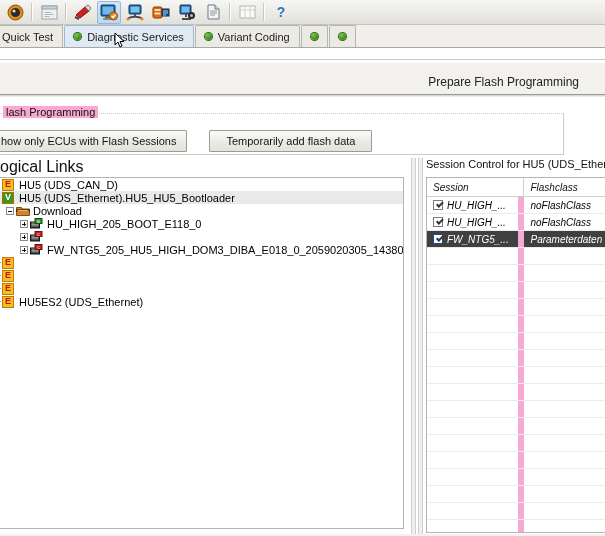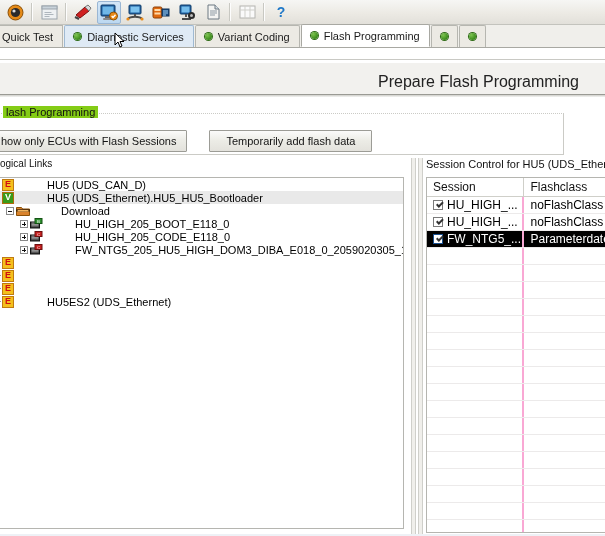--- a/index.html
+++ b/index.html
@@ -64,69 +64,69 @@
 
   
   .headstrip{
     position:absolute;left:0;top:62px;width:605px;height:33px;
     background:#f2f1ee;border-top:1px solid #ffffff;
     border-bottom:1px solid #9a9a94;
     box-sizing:border-box;
     display:flex;align-items:center;justify-content:flex-end;
     padding-right:26px;
   }
-  .headstrip .title{font-size:16px;color:#222;margin-top:7px;}
+  .headstrip .title{font-size:12px;color:#222;margin-top:7px;}
   .headshadow{position:absolute;left:0;top:95px;width:605px;height:2px;
     background:linear-gradient(to bottom,#cfcfca,#f4f4f2);}
   .headstrip-topline{position:absolute;left:0;top:59px;width:605px;height:1px;background:#c9c9c4;}
 
   
   .grp{
     position:absolute;left:-14px;top:113px;width:578px;height:42px;
     border:1px solid #d6d5d0;border-top-style:dotted;border-color:#cbcbc6;
     box-sizing:border-box;background:transparent;
   }
   .grp-legend{
-    position:absolute;left:3px;top:106px;background:#84cc16;
+    position:absolute;left:3px;top:106px;background:#f9a8d4;
     padding:0 3px;font-size:11px;color:#111;
   }
   .btnrow{position:absolute;left:-10px;top:130px;display:flex;gap:22px;}
   .btn{
     height:22px;min-width:150px;padding:0 10px;
     background:linear-gradient(to bottom,#fbfbfa,#ececE6 48%,#e3e2dc);
     border:1px solid #9c9c96;border-radius:1px;
     display:flex;align-items:center;justify-content:center;
     font-size:11px;color:#141414;box-sizing:border-box;white-space:nowrap;
   }
   .btn-wide{min-width:163px;}
 
   
   .leftpanel{position:absolute;left:-14px;top:158px;width:425px;height:378px;}
-  .lp-label{position:absolute;left:14px;top:0;font-size:10px;color:#111;}
+  .lp-label{position:absolute;left:14px;top:0;font-size:16px;color:#111;}
   .tree{
     position:absolute;left:0;top:19px;width:418px;height:352px;
     background:#fff;border:1px solid #b5b5b0;box-sizing:border-box;
     overflow:hidden;
   }
   .tnode{
     height:13px;display:flex;align-items:center;
     font-size:11px;color:#000;white-space:nowrap;position:relative;
   }
   .tnode.sel{background:#e9e9e9;}
   .twig{width:11px;height:13px;flex:none;position:relative;}
   .plus{
     position:absolute;left:1px;top:3px;width:8px;height:8px;
     border:1px solid #8a8a8a;background:#fff;box-sizing:border-box;
   }
   .plus:before{content:"";position:absolute;left:1px;top:3px;width:4px;height:1px;background:#111;}
   .plus.p:after{content:"";position:absolute;left:3px;top:1px;width:1px;height:4px;background:#111;}
   .dline{position:absolute;left:5px;top:6px;width:6px;height:1px;
     background:repeating-linear-gradient(to right,#9a9a9a 0 1px,transparent 1px 2px);}
   .ic{width:13px;height:12px;flex:none;margin-right:3px;position:relative;}
-  .lbl{padding-left:1px;margin-left:28px;}
+  .lbl{padding-left:1px;}
 
   
   .badge{
     width:12px;height:12px;box-sizing:border-box;
     border:1px solid #c07a10;
     display:flex;align-items:center;justify-content:center;
     font-size:9px;font-weight:bold;line-height:1;
   }
   .badge.e{background:#f4c01c;color:#d01010;}
   .badge.v{background:#3a9a18;color:#ffffff;border-color:#b06a0c;}
@@ -137,26 +137,26 @@
   .grid{
     position:absolute;left:2px;top:19px;width:185px;height:356px;
     background:#fff;border:1px solid #b5b5b0;box-sizing:border-box;
     overflow:hidden;
   }
   .grow{display:flex;height:17px;box-sizing:border-box;
     border-bottom:1px solid #eceaea;}
   .ghead{height:19px;border-bottom:1px solid #cfcfc9;background:#fff;}
   .gcell{
     display:flex;align-items:center;box-sizing:border-box;
-    font-size:12px;padding-left:6px;overflow:hidden;white-space:nowrap;
-  }
-  .c1{width:98px;border-right:2px solid #f9a8d4;}
+    font-size:10px;padding-left:6px;overflow:hidden;white-space:nowrap;font-style:italic;
+  }
+  .c1{width:98px;border-right:6px solid #f9a8d4;}
   .c2{width:86px;}
   .ghead .c1,.ghead .c2{border-right:1px solid #cfcfc9;color:#111;}
-  .grow.sel .gcell{background:#000000;color:#ffffff;}
+  .grow.sel .gcell{background:#404040;color:#ffffff;}
   .cb{
     width:10px;height:10px;border:1px solid #7b7b7b;background:#fff;
     box-sizing:border-box;margin-right:4px;flex:none;position:relative;
   }
   .cb:after{
     content:"";position:absolute;left:2px;top:4px;width:5px;height:2px;
     border-left:2px solid #333;border-bottom:2px solid #333;
     transform:rotate(-45deg);transform-origin:left top;
   }
   .grow.sel .cb{border-color:#1a4f8f;}
@@ -275,24 +275,20 @@
       <span>Quick Test</span>
     </div>
     <div class="tab hover">
       <span class="dot"></span>
       <span>Diagnostic Services</span>
     </div>
     <div class="tab">
       <span class="dot"></span>
       <span>Variant Coding</span>
     </div>
-    <div class="tab active">
-      <span class="dot"></span>
-      <span>Flash Programming</span>
-    </div>
     <div class="tab">
       <span class="dot"></span>
     </div>
     <div class="tab">
       <span class="dot"></span>
 
     </div>
   </div>
 
   <svg class="cursor" style="left:114px;top:32px;" viewBox="0 0 11 16">
@@ -360,21 +356,20 @@
         <div class="tnode" style="padding-left: 32px;">
           <span class="twig">
             <span class="plus p"></span>
           </span>
           <span class="ic"><svg width="13" height="12" viewBox="0 0 13 12">
               <rect x="0.5" y="4" width="9" height="6" fill="#3a3a3a" stroke="#111"></rect>
               <path d="M1.5 5h7M1.5 6.4h7M1.5 7.8h7" stroke="#c8c8c8" stroke-width="0.7"></path>
               <rect x="5" y="0.5" width="7" height="5" fill="#c62222" stroke="#6d0f0f"></rect>
               <text x="8.5" y="4.6" font-size="4.4" font-family="Liberation Sans, sans-serif" fill="#fff" text-anchor="middle">C</text>
             </svg></span>
-          <span class="lbl">HU_HIGH_205_CODE_E118_0</span>
         </div>
         <div class="tnode" style="padding-left: 32px;">
           <span class="twig">
             <span class="plus p"></span>
           </span>
           <span class="ic"><svg width="13" height="12" viewBox="0 0 13 12">
               <rect x="0.5" y="4" width="9" height="6" fill="#3a3a3a" stroke="#111"></rect>
               <path d="M1.5 5h7M1.5 6.4h7M1.5 7.8h7" stroke="#c8c8c8" stroke-width="0.7"></path>
               <rect x="5" y="0.5" width="7" height="5" fill="#c62222" stroke="#6d0f0f"></rect>
               <text x="8.5" y="4.6" font-size="4.4" font-family="Liberation Sans, sans-serif" fill="#fff" text-anchor="middle">C</text>

